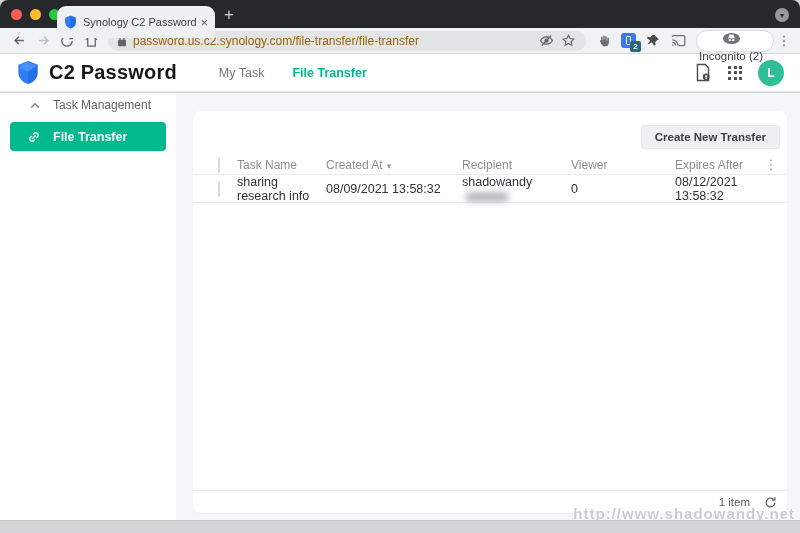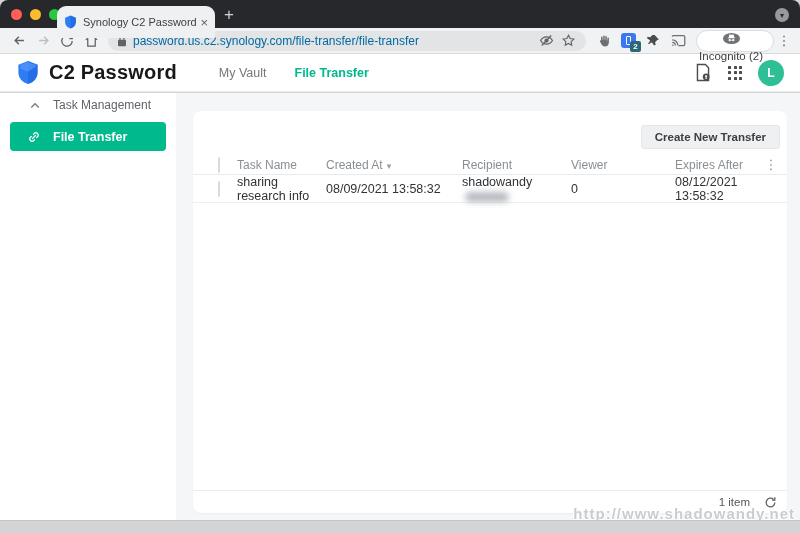--- a/index.html
+++ b/index.html
@@ -20,21 +20,21 @@
                background:#97999c; display:flex; align-items:center; justify-content:center;
                font-size:8px; color:#26282b; }
 
   
   .toolbar { height:26px; background:#f0f2f3; border-bottom:1px solid #d8dadc;
              display:flex; align-items:center; padding:0 8px; gap:2px; }
   .nav-ic { width:22px; height:22px; display:flex; align-items:center; justify-content:center; color:#5f6368; }
   .nav-ic.disabled { color:#bcbfc2; }
   .omnibox { flex:1; height:20px; max-width:496px; background:#e2e4e6; border-radius:10px;
              display:flex; align-items:center; padding:0 9px; margin:0 4px; }
-  .url { flex:1; font-size:12px; color:#0369a1; margin-left:6px; white-space:nowrap; overflow:hidden; }
+  .url { flex:1; font-size:12px; color:#a16207; margin-left:6px; white-space:nowrap; overflow:hidden; }
   .omni-ic { width:18px; height:18px; display:flex; align-items:center; justify-content:center; color:#5f6368; margin-left:4px; }
   .ext-ic { width:23px; height:22px; display:flex; align-items:center; justify-content:center; color:#6c7074; }
   .c2ext { position:relative; width:15px; height:15px; background:#3b78f0; border-radius:3px;
            display:flex; align-items:center; justify-content:center; }
   .c2ext .slot { width:5px; height:9px; border:1.6px solid #fff; border-radius:1px; }
   .c2badge { position:absolute; right:-5px; bottom:-4px; min-width:11px; height:11px; background:#2b6777;
              color:#fff; font-size:8px; font-weight:bold; border-radius:2px; display:flex;
              align-items:center; justify-content:center; padding:0 1px; }
   .profile-chip { height:22px; background:#fff; border:1px solid #dadcde; border-radius:11px;
                   display:flex; align-items:center; padding:2px 10px 2px 2px; gap:6px; margin-left:4px;flex-direction:column; }
@@ -207,21 +207,21 @@
   <div class="appheader">
     <span>
       <svg width="24" height="25" viewBox="0 0 24 26">
           <path d="M12 1l10 4v8c0 6-4.5 10.5-10 12C6.5 23.5 2 19 2 13V5z" fill="#2e7cf6"></path>
           <path d="M12 1l10 4v8c0 6-4.5 10.5-10 12z" fill="#1b5fd6" opacity=".5"></path>
           <path d="M4 9l8 3 8-5v-2L12 2 4 5z" fill="#5fa0ff" opacity=".6"></path>
         </svg>
     </span>
     <span class="brand">C2 Password</span>
     <div class="topnav">
-      <span class="topnav-item">My Vault</span>
+      <span class="topnav-item">My Task</span>
       <span class="topnav-item active">File Transfer</span>
     </div>
     <div class="hdr-right">
       <span class="hdr-ic">
         <svg width="18" height="19" viewBox="0 0 22 24" fill="none" stroke="#4a4e52" stroke-width="1.8">
             <path d="M4 2h10l4 4v16H4z"></path>
             <circle cx="15" cy="17.5" r="4.3" fill="#4a4e52" stroke="none"></circle>
             <circle cx="15" cy="16.8" r="1.4" fill="#fff" stroke="none"></circle>
             <path d="M15 18.2v2" stroke="#fff" stroke-width="1.6"></path>
           </svg>

